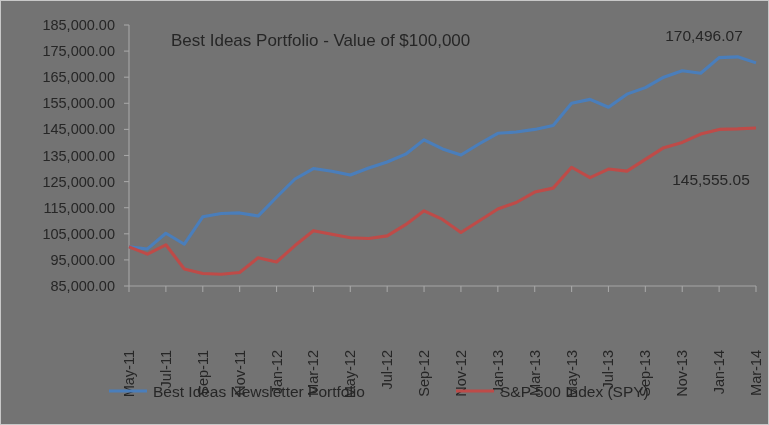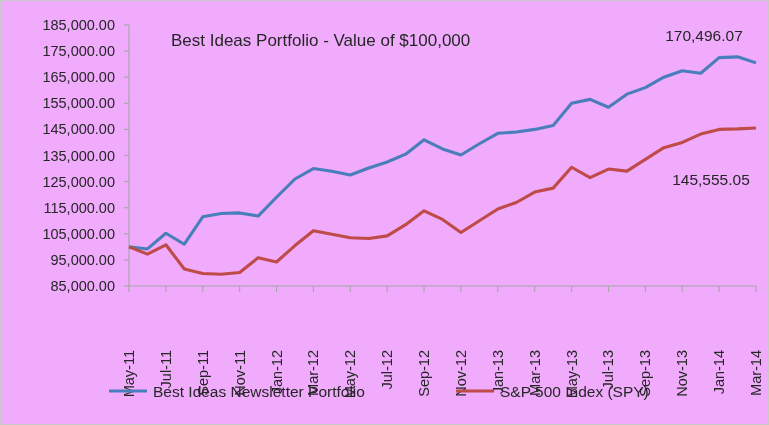--- a/index.html
+++ b/index.html
@@ -8,21 +8,21 @@
     padding: 0;
     background: #ffffff;
   }
   body {
     font-family: "Liberation Sans", sans-serif;
   }
   #chart-frame {
     position: relative;
     width: 769px;
     height: 425px;
-    background: #f0abfc;
+    background: #737373;
     border: 1px solid #c8c8c8;
     box-sizing: border-box;
     overflow: hidden;
   }
   #chart-svg {
     position: absolute;
     left: 0;
     top: 0;
     display: block;
   }

